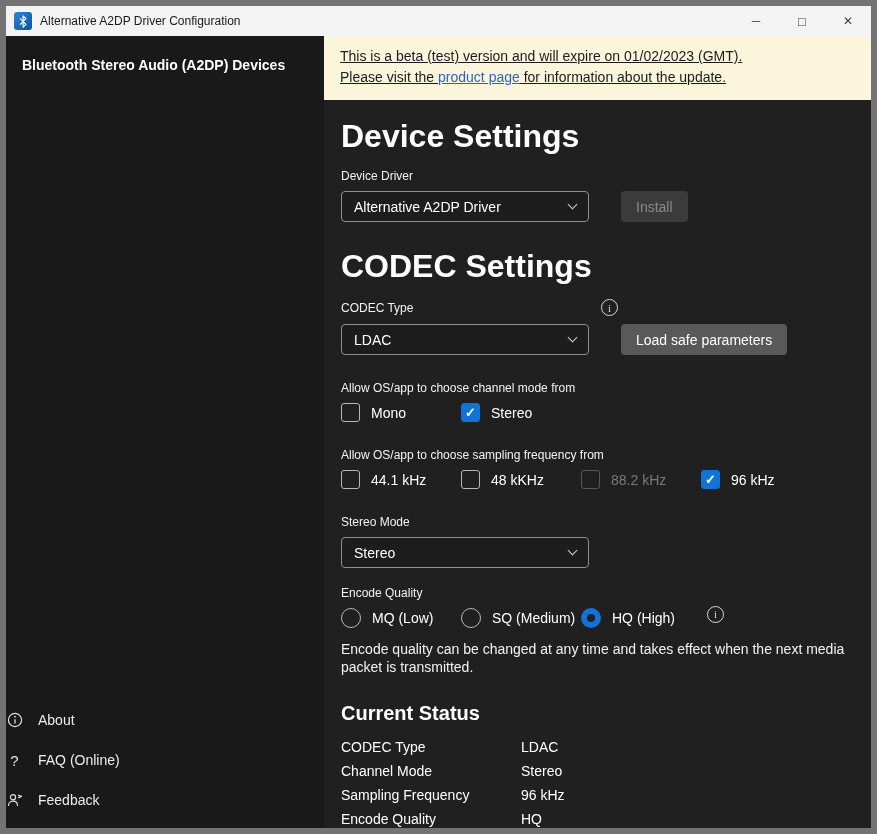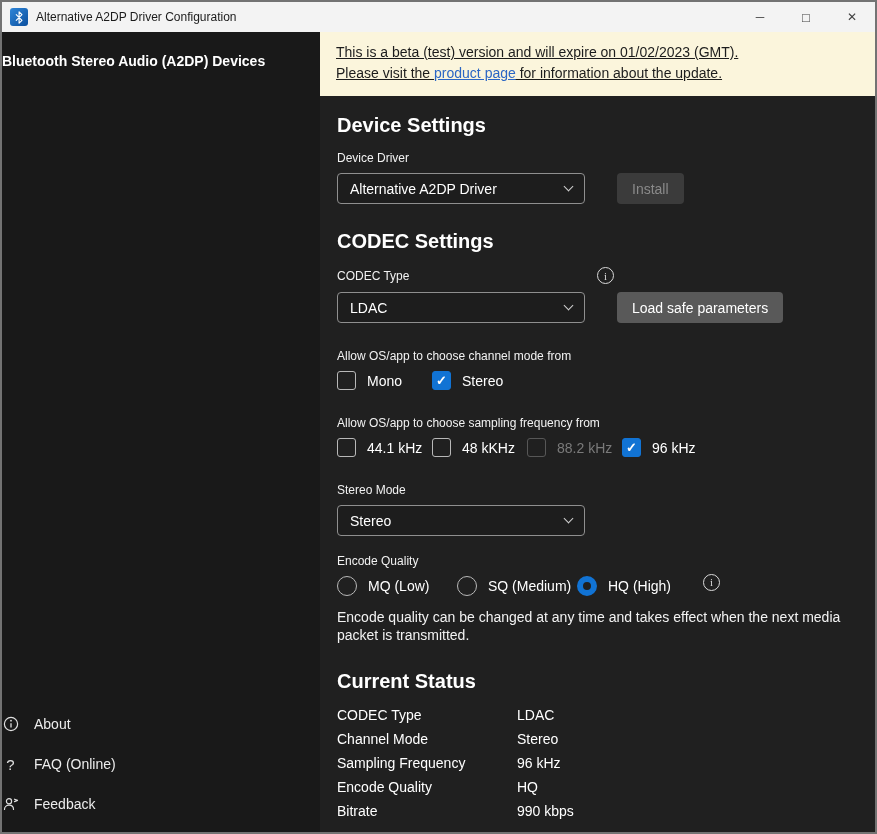--- a/index.html
+++ b/index.html
@@ -1,75 +1,75 @@
 <!DOCTYPE html>
 <html><head>
 <meta charset="utf-8">
 <style>
   * { margin:0; padding:0; box-sizing:border-box; }
   html,body { background:#333; }
   body { font-family:"Liberation Sans", sans-serif; }
 
-  .window { width:877px; height:834px; background:#14532d; display:flex; flex-direction:column; overflow:hidden; position:relative; border:2px solid #737373; }
+  .window { width:877px; height:834px; background:#14532d; display:flex; flex-direction:column; overflow:hidden; position:relative; border:6px solid #737373; }
 
   
   .titlebar { height:30px; background:#f3f3f3; display:flex; align-items:center; justify-content:space-between; padding-left:8px; flex-shrink:0; }
   .titlebar-left { display:flex; align-items:center; gap:8px; }
   .app-icon { width:18px; height:18px; border-radius:3px; background:linear-gradient(135deg,#2f86d8,#0b4f9e); display:flex; align-items:center; justify-content:center; }
   .title-text { font-size:12px; color:#1b1b1b; }
   .window-controls { display:flex; height:100%; }
   .win-btn { width:46px; height:100%; display:flex; align-items:center; justify-content:center; color:#404040; cursor:default; }
   .win-btn-min::before { content:"\2500"; font-size:12px; }
   .win-btn-max::before { content:"\25A1"; font-size:13px; }
   .win-btn-close::before { content:"\2715"; font-size:12px; }
 
   
   .body { flex:1; display:flex; min-height:0; }
 
   
   .sidebar { width:318px; background:#191919; display:flex; flex-direction:column; flex-shrink:0; }
-  .sidebar-header { font-size:14px; font-weight:bold; color:#ffffff; padding:21px 8px 16px 0; }
+  .sidebar-header { font-size:14px; font-weight:bold; color:#ffffff; padding:21px 8px 16px 16px; }
   .device-list { display:flex; flex-direction:column; }
   .device-item { height:40px; display:flex; align-items:center; padding-left:12px; margin:1px 4px; border-radius:4px; color:#ececec; font-size:14px; position:relative; cursor:default; }
   .device-item.selected { background:#2c2c2c; }
   .device-item.selected::before { content:""; position:absolute; left:0; top:10px; bottom:10px; width:3px; border-radius:2px; background:#1173d4; }
   .sidebar-footer { margin-top:auto; padding-bottom:8px; display:flex; flex-direction:column; }
   .footer-item { height:40px; display:flex; align-items:center; gap:15px; color:#ececec; font-size:14px; cursor:default; }
   .footer-icon { width:17px; display:flex; align-items:center; justify-content:center; color:#e0e0e0; }
   .footer-icon svg { display:block; }
   .q-glyph { font-size:15px; color:#e0e0e0; }
 
   
   .main { flex:1; display:flex; flex-direction:column; background:#202020; min-width:0; }
   .banner { background:#fbf5dc; padding:10px 16px 12px 16px; font-size:14px; color:#1c1c1c; line-height:21px; flex-shrink:0;text-decoration:underline; }
   .banner a { color:#2b66c4; text-decoration:underline; }
 
   .content { padding:18px 20px 0 17px; overflow:hidden; }
 
-  .section-heading { color:#ffffff; font-size:20px; font-weight:600; margin-bottom:14px; }
+  .section-heading { color:#ffffff; font-size:32px; font-weight:600; margin-bottom:14px; }
   .section-heading.small { font-size:20px; }
 
   .field-label { font-size:12px; color:#f2f2f2; margin-bottom:8px; }
   .label-row { display:flex; align-items:center; justify-content:space-between; width:277px; margin-bottom:8px; }
   .label-row .field-label { margin-bottom:0; }
 
   .control-row { display:flex; align-items:center; }
 
   .dropdown { width:248px; height:31px; background:#1d1d1d; border:1px solid #8f8f8f; border-radius:4px; display:flex; align-items:center; justify-content:space-between; padding:0 12px; color:#ffffff; font-size:14px; cursor:default; }
   .chevron { width:7px; height:7px; border-right:1.5px solid #d0d0d0; border-bottom:1.5px solid #d0d0d0; transform:rotate(45deg); margin-top:-4px; }
 
   .btn { height:31px; border:none; border-radius:4px; font-size:14px; font-family:inherit; padding:0 15px; margin-left:32px; cursor:default; }
   .btn.disabled { background:#3b3b3b; color:#8a8a8a; }
   .btn.normal { background:#595959; color:#ffffff; }
 
   .gap-lg { height:26px; }
   .gap-md { height:18px; }
 
   .check-row { display:flex; align-items:center; }
-  .check-item { width:95px; display:flex; align-items:center; gap:11px; font-size:14px; color:#ffffff; cursor:default; }
+  .check-item { width:120px; display:flex; align-items:center; gap:11px; font-size:14px; color:#ffffff; cursor:default; }
   .checkbox { width:19px; height:19px; border:1.6px solid #b8b8b8; border-radius:3px; background:transparent; display:flex; align-items:center; justify-content:center; flex-shrink:0; }
   .checkbox.checked { background:#1173d4; border-color:#1173d4; }
   .checkbox.checked::after { content:"\2713"; color:#ffffff; font-size:13px; font-weight:bold; }
   .check-item.disabled { color:#7a7a7a; }
   .check-item.disabled .checkbox { border-color:#575757; }
 
   .radio-row { display:flex; align-items:center; }
   .radio-item { width:120px; display:flex; align-items:center; gap:11px; font-size:14px; color:#ffffff; cursor:default; }
   .radio { width:20px; height:20px; border-radius:50%; border:1.6px solid #b8b8b8; flex-shrink:0; }
   .radio.selected { border:6px solid #1173d4; background:#202020; }

